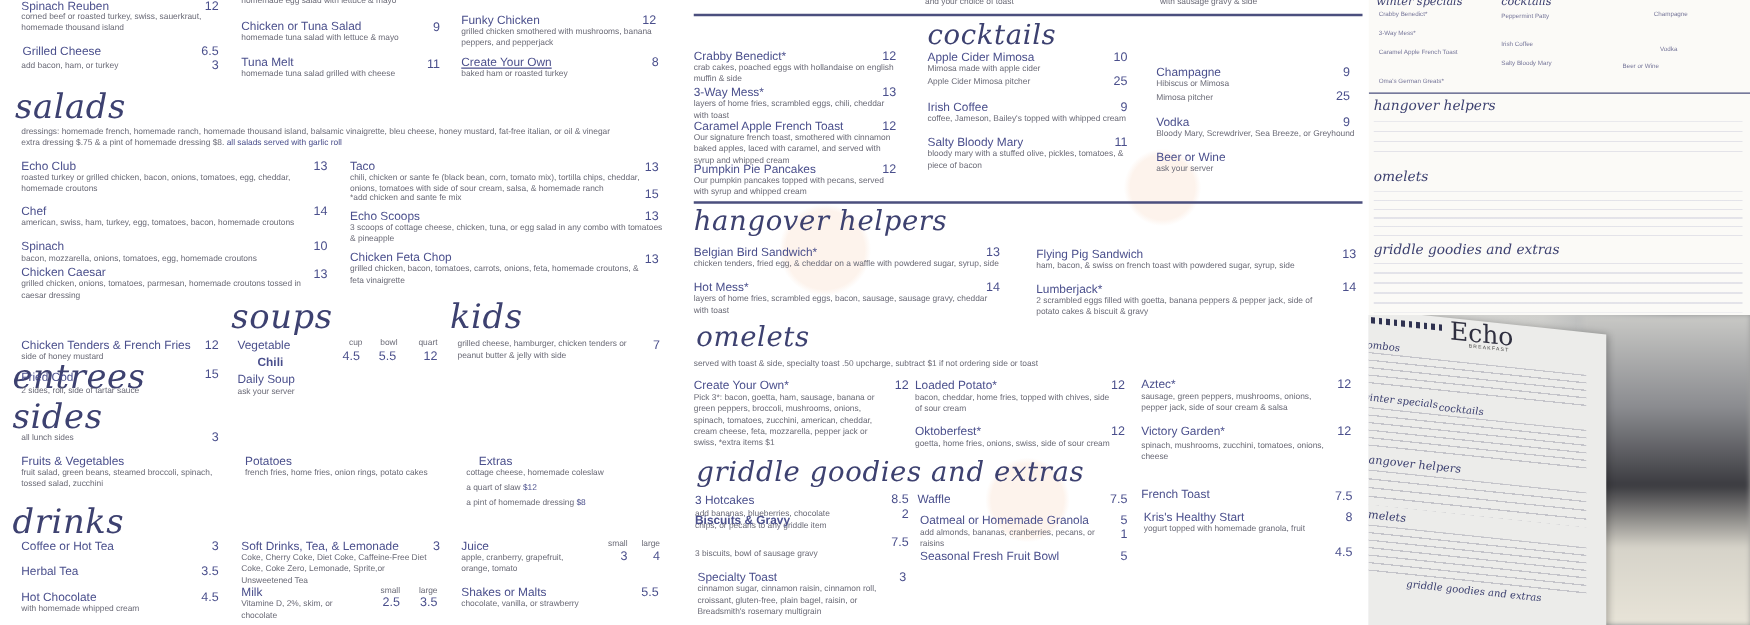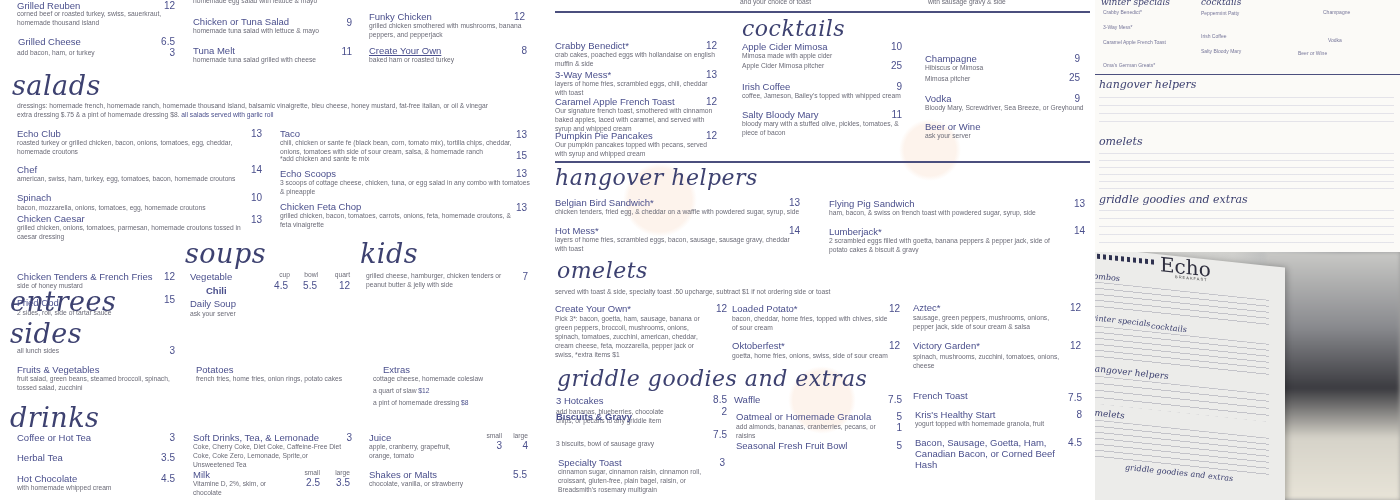--- a/index.html
+++ b/index.html
@@ -20,21 +20,21 @@
   .tx { font-size: 5px; color: #77779a; line-height: 6px; }
   .txh { font-family: "DejaVu Serif", serif; font-style: italic; color: #3d4170; }
   .blur-photo { position: absolute; left: 1095px; top: 252px; width: 305px; height: 248px; overflow: hidden;
     background: linear-gradient(100deg, #d8d8d6 0%, #cfcfcc 40%, #b3b5b6 55%, #8c8e93 70%, #a9a8a3 100%); }
 </style>
 </head>
 <body>
 
 <div class="panel" style="left:0;width:552px;">
 
-  <div class="abs name" style="left:17px;top:0px;">Grilled Reuben</div>
+  <div class="abs name" style="left:17px;top:0px;">Spinach Reuben</div>
   <div class="abs price" style="left:150px;top:0px;width:25px;">12</div>
   <div class="abs desc" style="left:17px;top:9px;width:160px;">corned beef or roasted turkey, swiss, sauerkraut, homemade thousand island</div>
 
   <div class="abs name" style="left:18px;top:36px;">Grilled Cheese</div>
   <div class="abs price" style="left:150px;top:36px;width:25px;">6.5</div>
   <div class="abs desc" style="left:17px;top:48px;">add bacon, ham, or turkey</div>
   <div class="abs price" style="left:150px;top:47px;width:25px;">3</div>
 
   <div class="abs desc" style="left:193px;top:-4px;">homemade egg salad with lettuce &amp; mayo</div>
   <div class="abs name" style="left:193px;top:16px;">Chicken or Tuna Salad</div>
@@ -253,21 +253,20 @@
   <div class="abs desc" style="left:184px;top:422px;width:140px;">add almonds, bananas, cranberries, pecans, or raisins</div>
   <div class="abs price" style="left:335px;top:422px;width:15px;">1</div>
   <div class="abs name" style="left:184px;top:440px;">Seasonal Fresh Fruit Bowl</div>
   <div class="abs price" style="left:335px;top:440px;width:15px;">5</div>
 
   <div class="abs name" style="left:361px;top:390px;">French Toast</div>
   <div class="abs price" style="left:512px;top:392px;width:18px;">7.5</div>
   <div class="abs name" style="left:363px;top:409px;">Kris's Healthy Start</div>
   <div class="abs price" style="left:512px;top:409px;width:18px;">8</div>
   <div class="abs desc" style="left:363px;top:419px;">yogurt topped with homemade granola, fruit</div>
-  <div class="abs name" style="left:363px;top:437px;width:140px;white-space:normal;line-height:11px;">Bacon, Sausage, Goetta, Ham, Canadian Bacon, or Corned Beef Hash</div>
   <div class="abs price" style="left:512px;top:437px;width:18px;">4.5</div>
 </div>
 
 <div class="panel" style="left:1095px;width:305px;height:252px;background:#fbfaf7;">
   <div class="abs txh" style="left:6px;top:-3px;font-size:9px;">winter specials</div>
   <div class="abs txh" style="left:106px;top:-3px;font-size:9px;">cocktails</div>
   <div class="abs tx" style="left:8px;top:9px;">Crabby Benedict*</div>
   <div class="abs tx" style="left:8px;top:24px;">3-Way Mess*</div>
   <div class="abs tx" style="left:8px;top:39px;">Caramel Apple French Toast</div>
   <div class="abs tx" style="left:8px;top:62px;">Oma's German Greats*</div>

